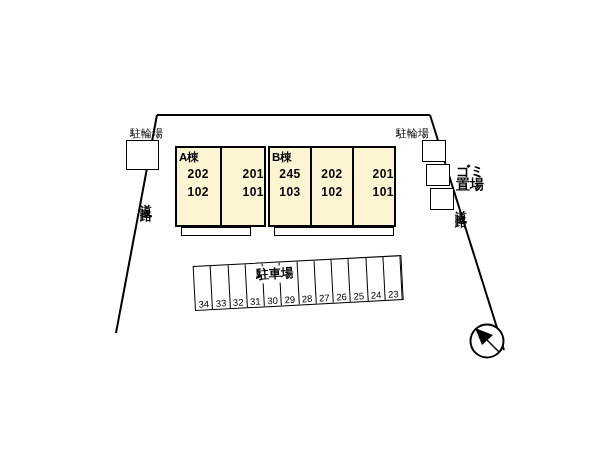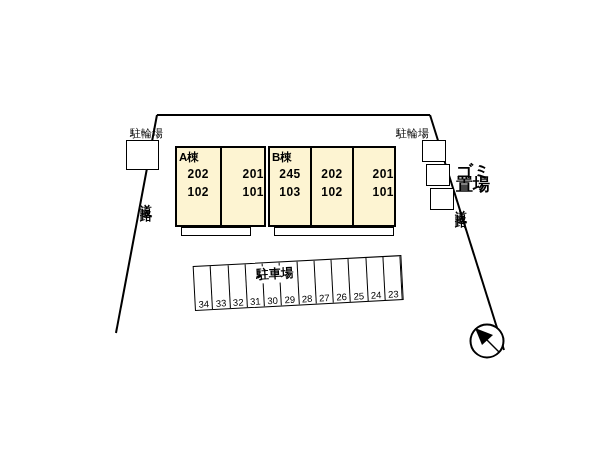--- a/index.html
+++ b/index.html
@@ -23,21 +23,21 @@
   .watermark{
     position:absolute;left:8px;top:202px;
     font-size:17.5px;font-weight:bold;color:var(--watermark);letter-spacing:.5px;
   }
   .lbl{position:absolute;font-size:11px;font-weight:normal;white-space:nowrap;}
   .road{
     position:absolute;writing-mode:vertical-rl;text-orientation:upright;
     font-size:12.5px;font-weight:bold;letter-spacing:5px;
   }
   .srect{position:absolute;border:1.5px solid var(--line);background:#fff;box-sizing:border-box;}
-  .garbage{position:absolute;font-size:17px;font-weight:bold;line-height:13px;text-align:left;}
+  .garbage{position:absolute;font-size:14px;font-weight:bold;line-height:13px;text-align:left;}
   .building{
     position:absolute;height:81px;display:flex;box-sizing:border-box;
     border:2px solid var(--line);background:var(--building-fill);
   }
   .unit{
     flex:1;display:flex;flex-direction:column;align-items:center;
     border-right:2px solid var(--line);box-sizing:border-box;padding-top:1px;
   }
   .unit:last-child{border-right:none;align-items:flex-end;}
   .bname{height:16px;font-size:11.5px;font-weight:bold;align-self:flex-start;padding-left:2px;line-height:16px;}

